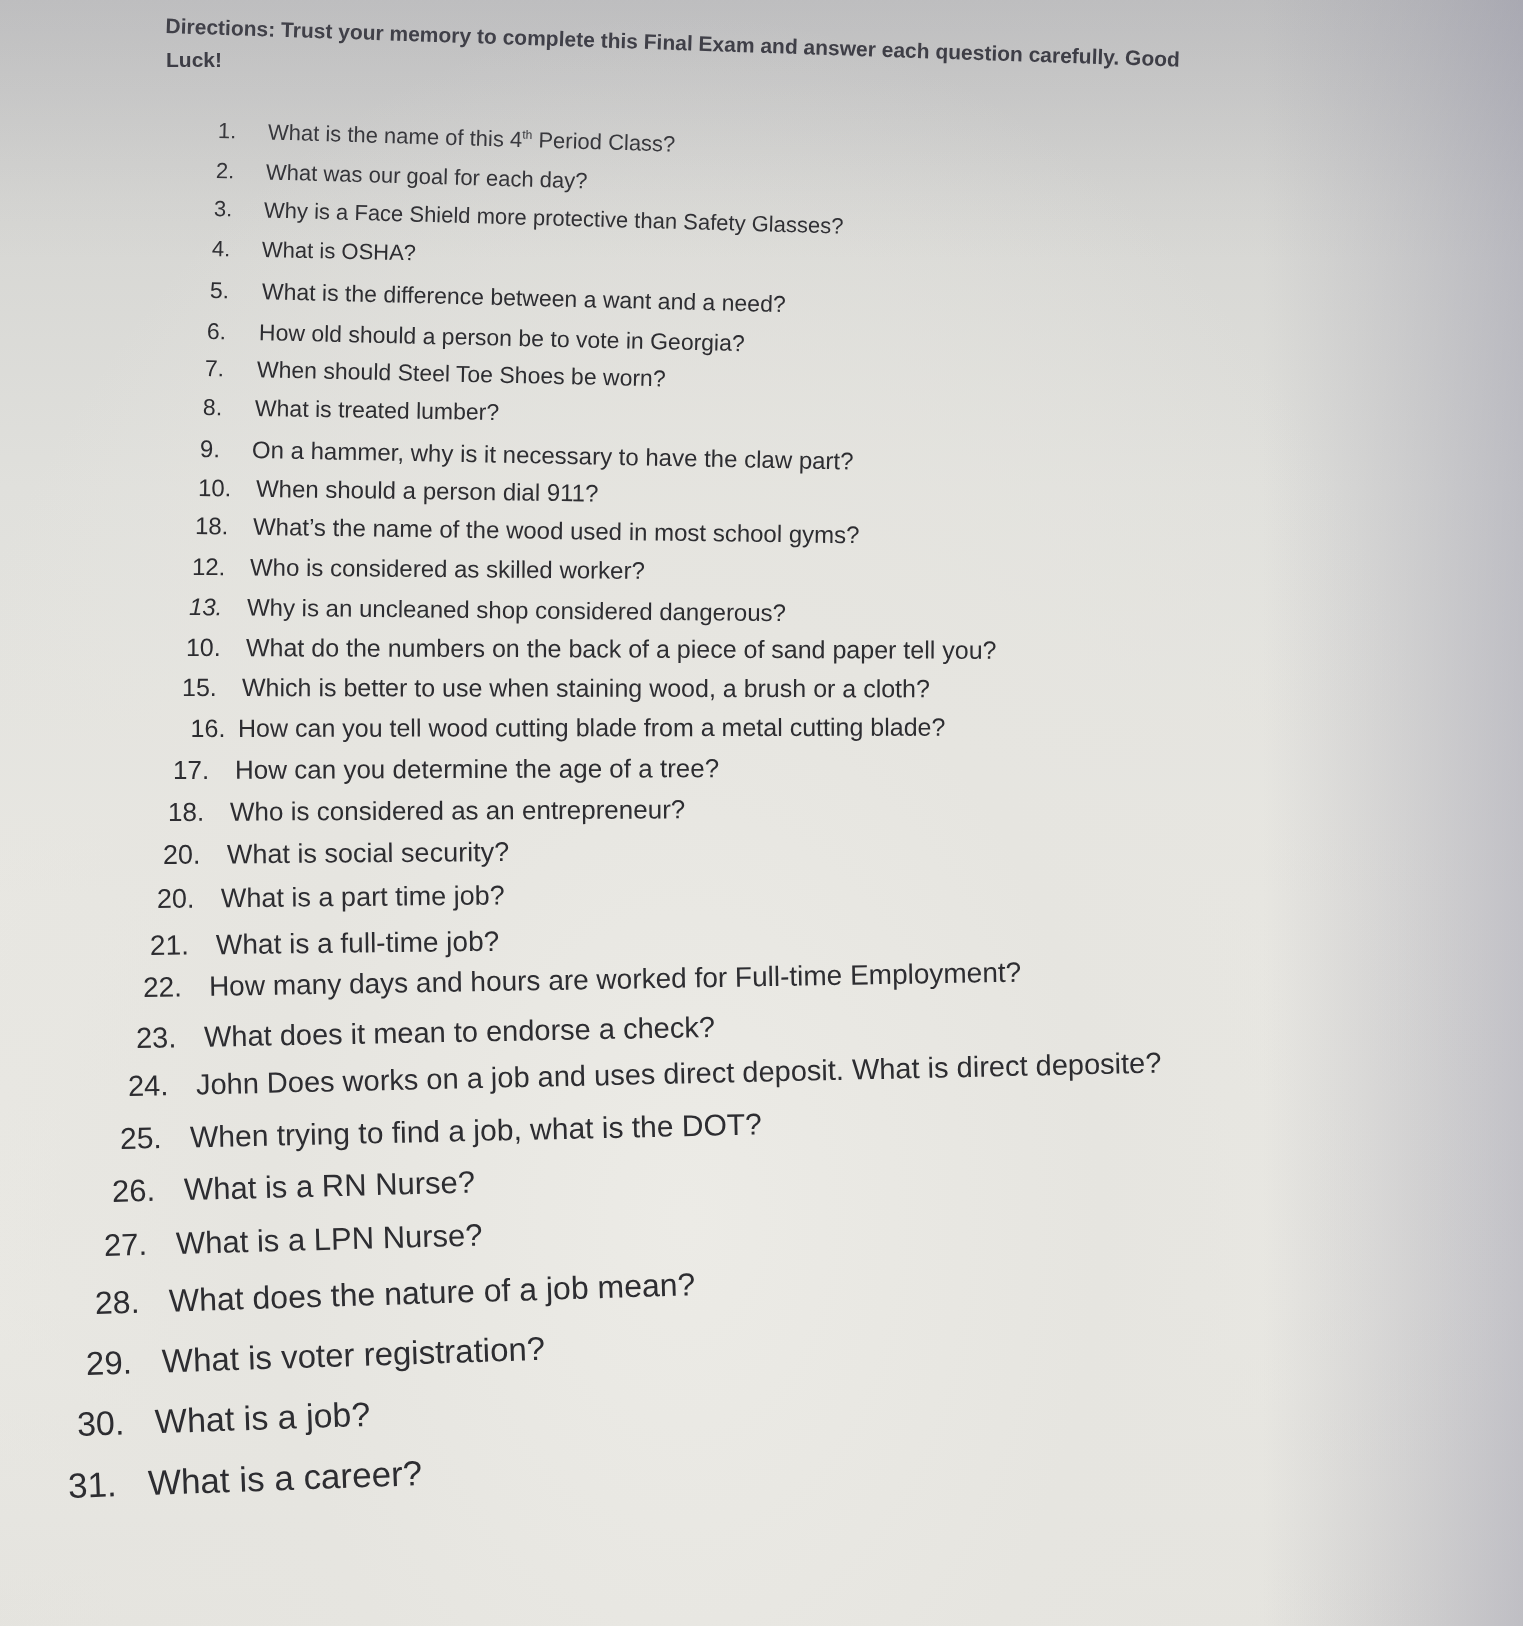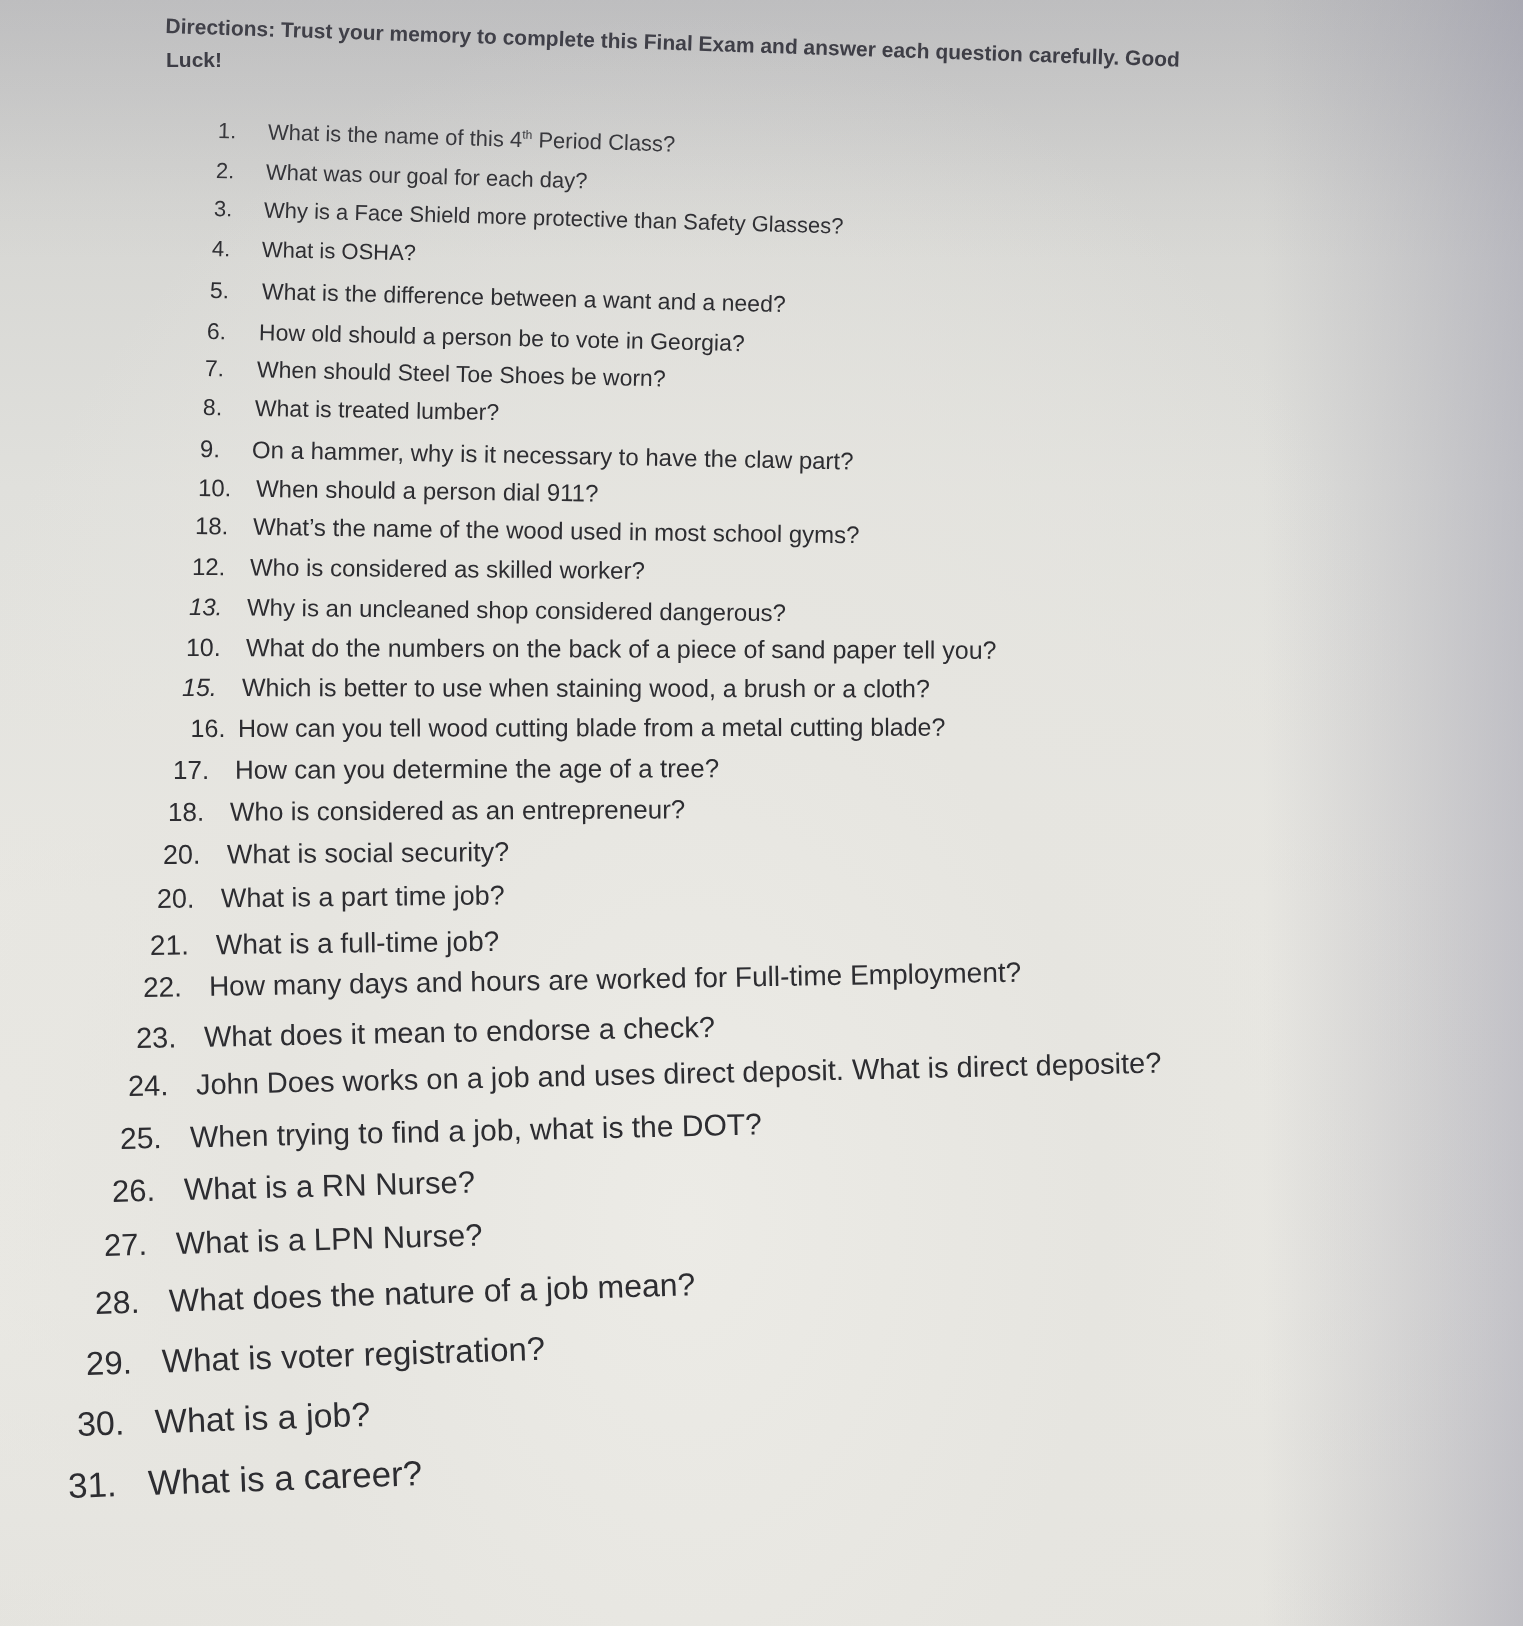--- a/index.html
+++ b/index.html
@@ -124,21 +124,21 @@
     <li class="q" style="left:192px;top:553px;font-size:24px;transform:rotate(0.5deg);">
       <span class="num" style="width:58px;">12.</span><span class="txt">Who is considered as skilled worker?</span>
     </li>
     <li class="q" style="left:189px;top:593px;font-size:24px;transform:rotate(0.6deg);">
       <span class="num" style="width:58px;font-style:italic;">13.</span><span class="txt">Why is an uncleaned shop considered dangerous?</span>
     </li>
     <li class="q" style="left:186px;top:633px;font-size:25px;transform:rotate(0.2deg);">
       <span class="num" style="width:60px;">10.</span><span class="txt">What do the numbers on the back of a piece of sand paper tell you?</span>
     </li>
     <li class="q" style="left:182px;top:673px;font-size:25px;transform:rotate(0.1deg);">
-      <span class="num" style="width:60px;font-style:italic;">15.</span><span class="txt">Which is better to use when staining wood, a brush or a cloth?</span>
+      <span class="num" style="width:60px;">15.</span><span class="txt">Which is better to use when staining wood, a brush or a cloth?</span>
     </li>
     <li class="q" style="left:178px;top:714px;font-size:25px;transform:rotate(-0.1deg);">
       <span class="num" style="width:60px;text-align:center;">16.</span><span class="txt">How can you tell wood cutting blade from a metal cutting blade?</span>
     </li>
     <li class="q" style="left:173px;top:755px;font-size:26px;transform:rotate(-0.2deg);">
       <span class="num" style="width:62px;">17.</span><span class="txt">How can you determine the age of a tree?</span>
     </li>
     <li class="q" style="left:168px;top:797px;font-size:26px;transform:rotate(-0.3deg);">
       <span class="num" style="width:62px;">18.</span><span class="txt">Who is considered as an entrepreneur?</span>
     </li>

